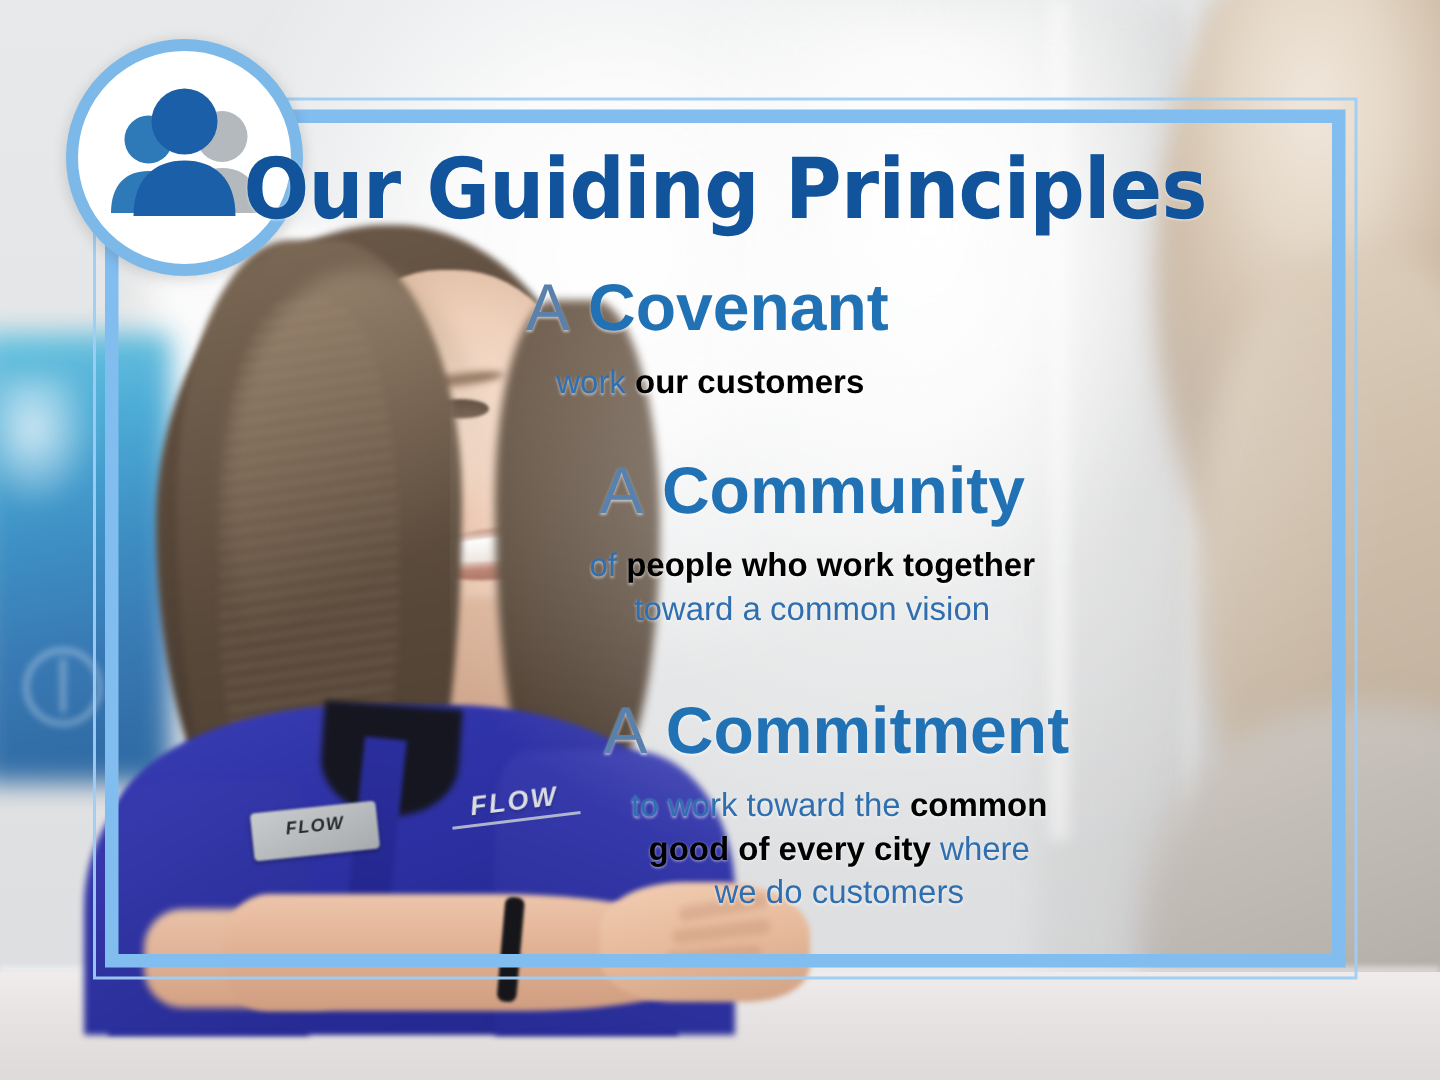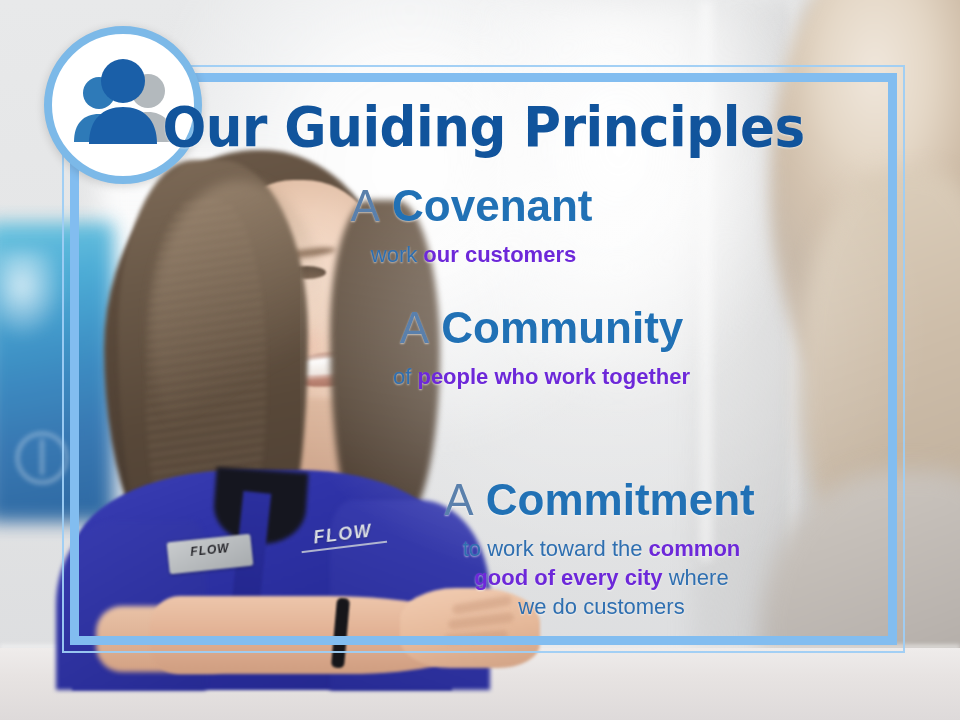--- a/index.html
+++ b/index.html
@@ -168,30 +168,30 @@
   .content{position:absolute;left:70px;top:73px;width:827px;height:572px;}
   .title{position:absolute;left:0;top:26px;width:827px;text-align:center;
     font-family:"DejaVu Sans","Liberation Sans",sans-serif;
     font-weight:bold;font-size:56px;line-height:1;color:#11549c;
     letter-spacing:-0.5px;transform:scaleX(.92);transform-origin:50% 50%;
     text-shadow:0 1px 2px rgba(255,255,255,.55);}
 
   .block{position:absolute;width:827px;text-align:center;}
   .b1{top:110px;}
   .b2{top:232px;padding-left:30px;}
-  .b3{top:404px;margin-left:42px;}
+  .b3{top:392px;}
 
   .headline{font-family:"Liberation Sans",sans-serif;font-size:44px;line-height:1.06;
     color:#2171b5;font-weight:bold;white-space:nowrap;
     text-shadow:0 1px 2px rgba(255,255,255,.6);}
   .headline .art{font-weight:normal;color:#5a80ac;}
   .sub{font-family:"Liberation Sans",sans-serif;font-size:22px;line-height:1.32;
     color:#2f6fb0;font-weight:normal;margin-top:10px;
     text-shadow:0 1px 2px rgba(255,255,255,.6);}
-  .sub b{font-weight:bold;color:#6d28d9;}
+  .sub b{font-weight:bold;color:#000000;}
 
   
   .b1 .headline{transform:translateX(-12px);}
   .b1 .sub{transform:translateX(-10px);}
   .b2 .headline{transform:translateX(28px);}
   .b2 .sub{transform:translateX(28px);}
   .b3 .headline{transform:translateX(74px);}
   .b3 .sub{transform:translateX(76px);}
 </style>
 </head>
@@ -291,20 +291,23 @@
 
     <div class="block b2">
       <div class="headline">
         <span class="art">A</span>
         <span>Community</span>
       </div>
       <div class="sub">
         <div>
           <span>of </span><b>people who work together</b>
         </div>
+        <div>
+          <span>toward a common vision</span>
+        </div>
       </div>
     </div>
 
     <div class="block b3">
       <div class="headline">
         <span class="art">A</span>
         <span>Commitment</span>
       </div>
       <div class="sub">
         <div>

